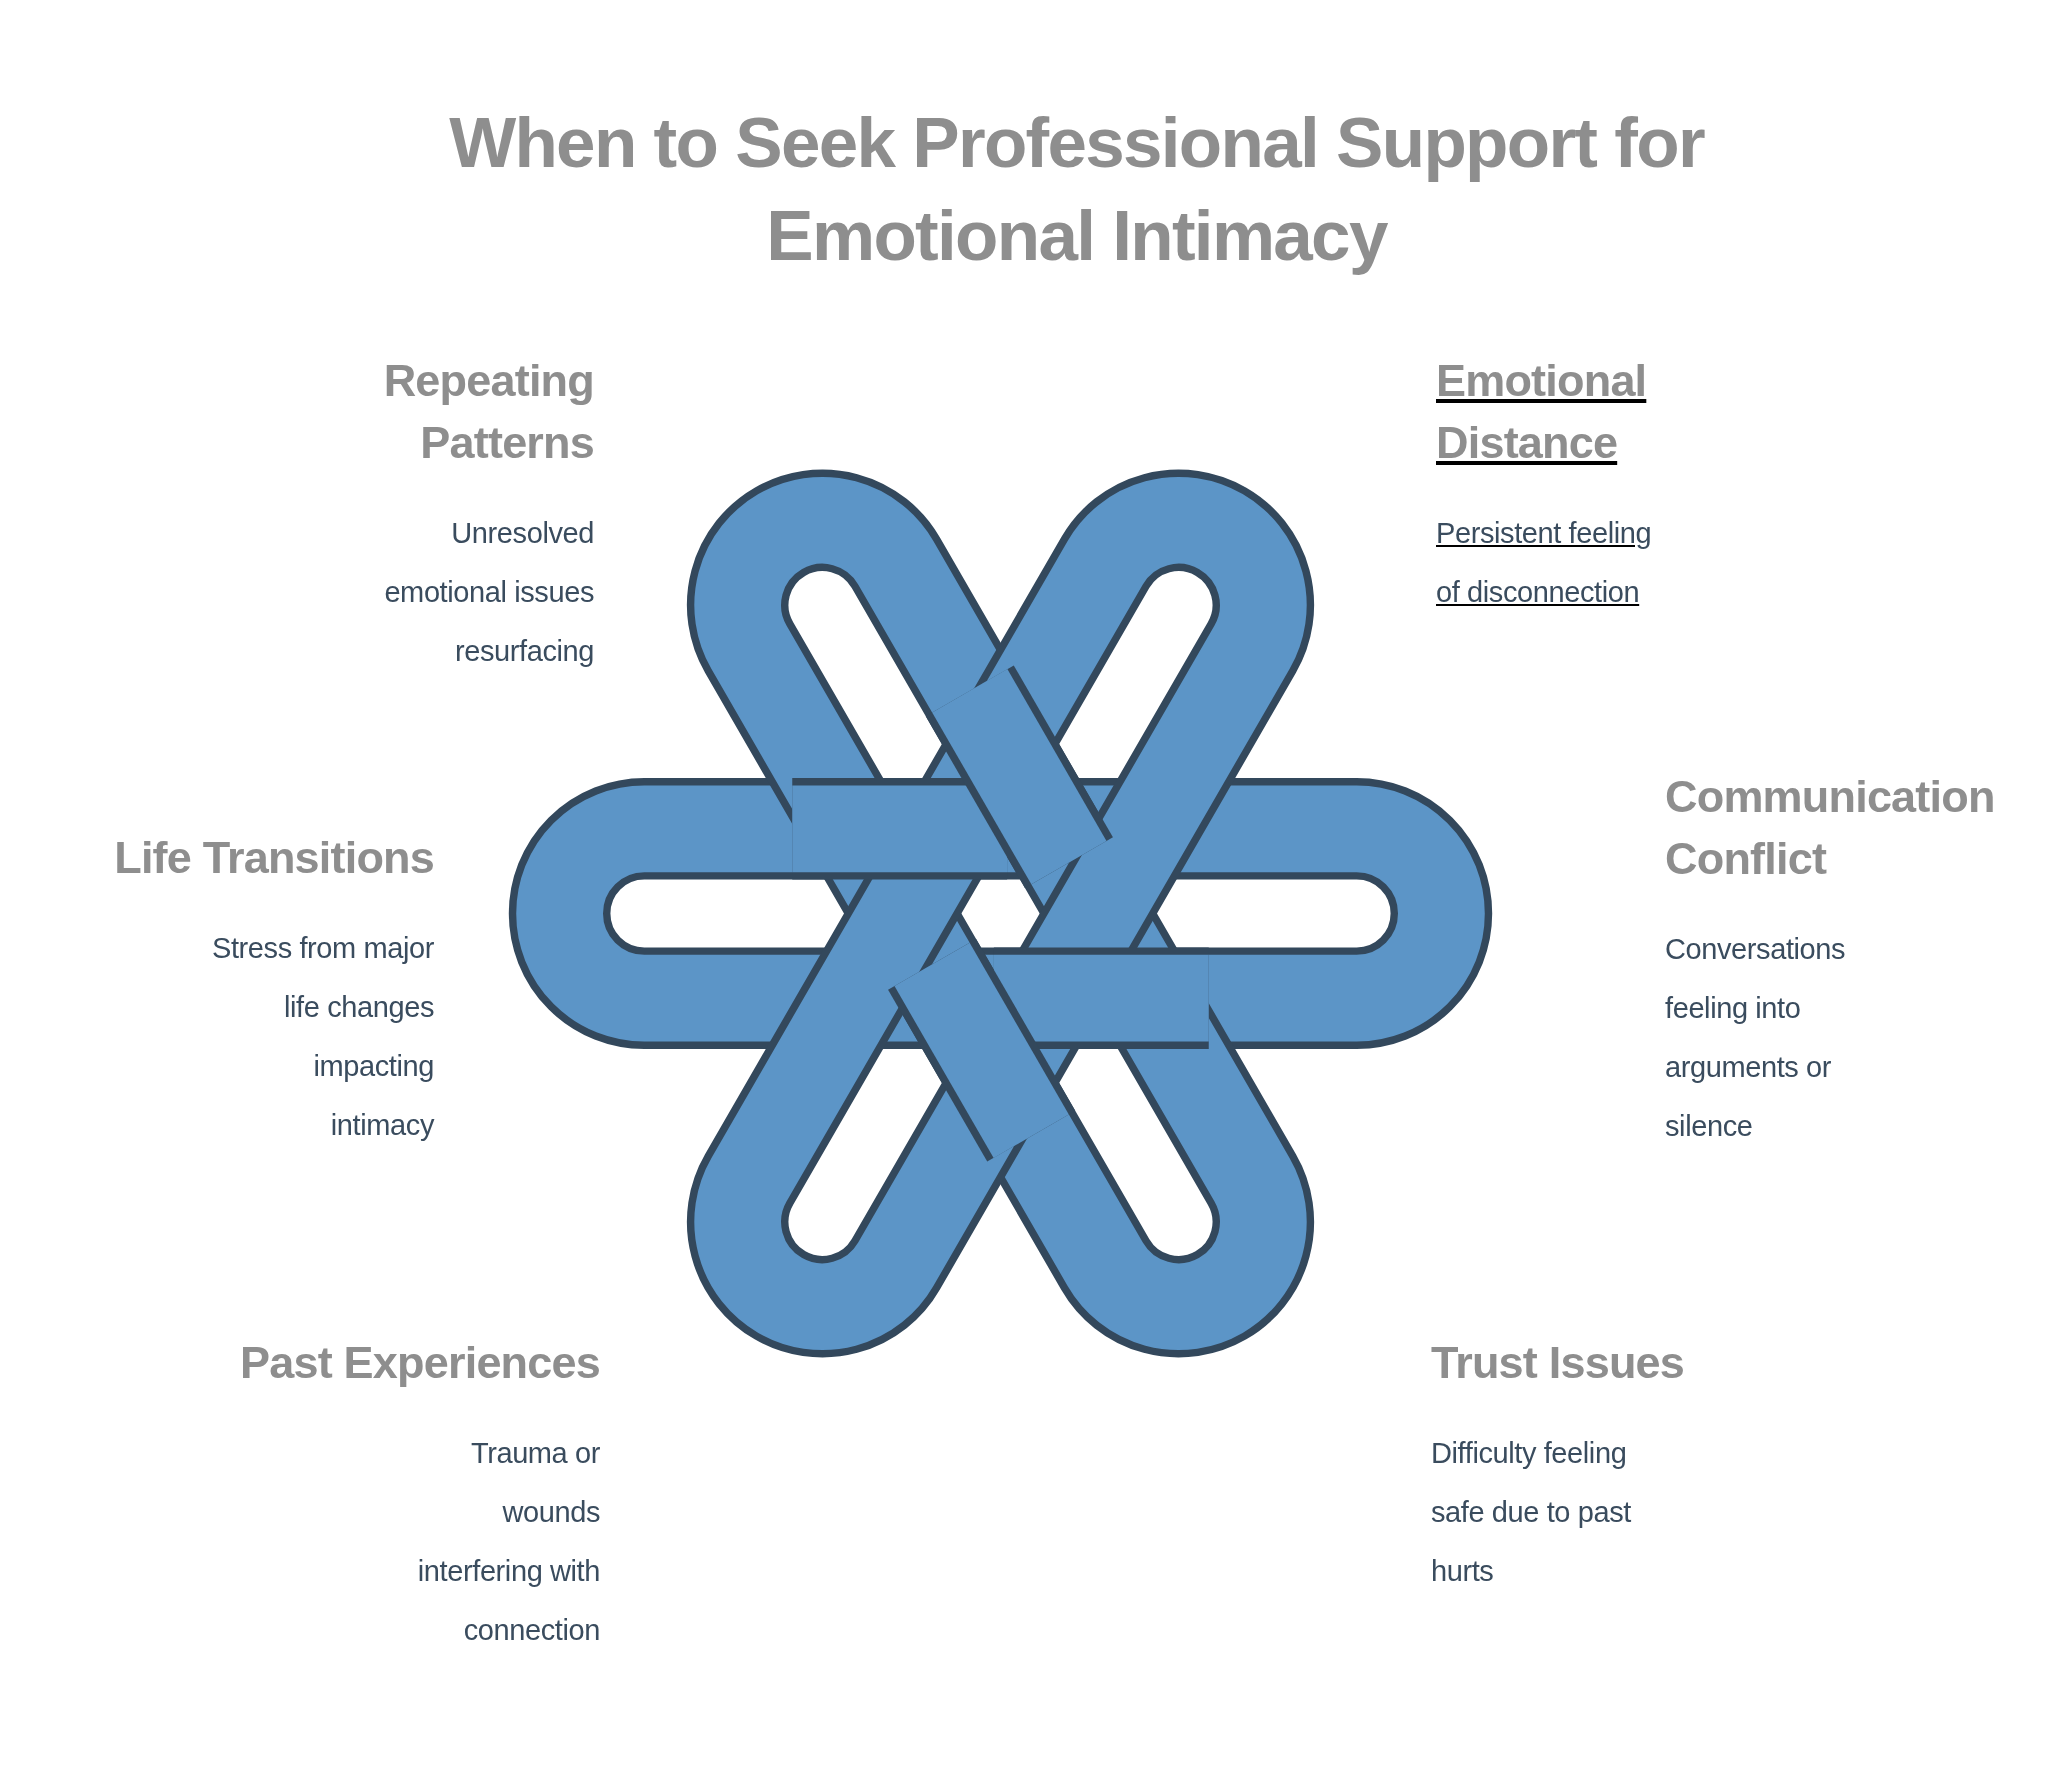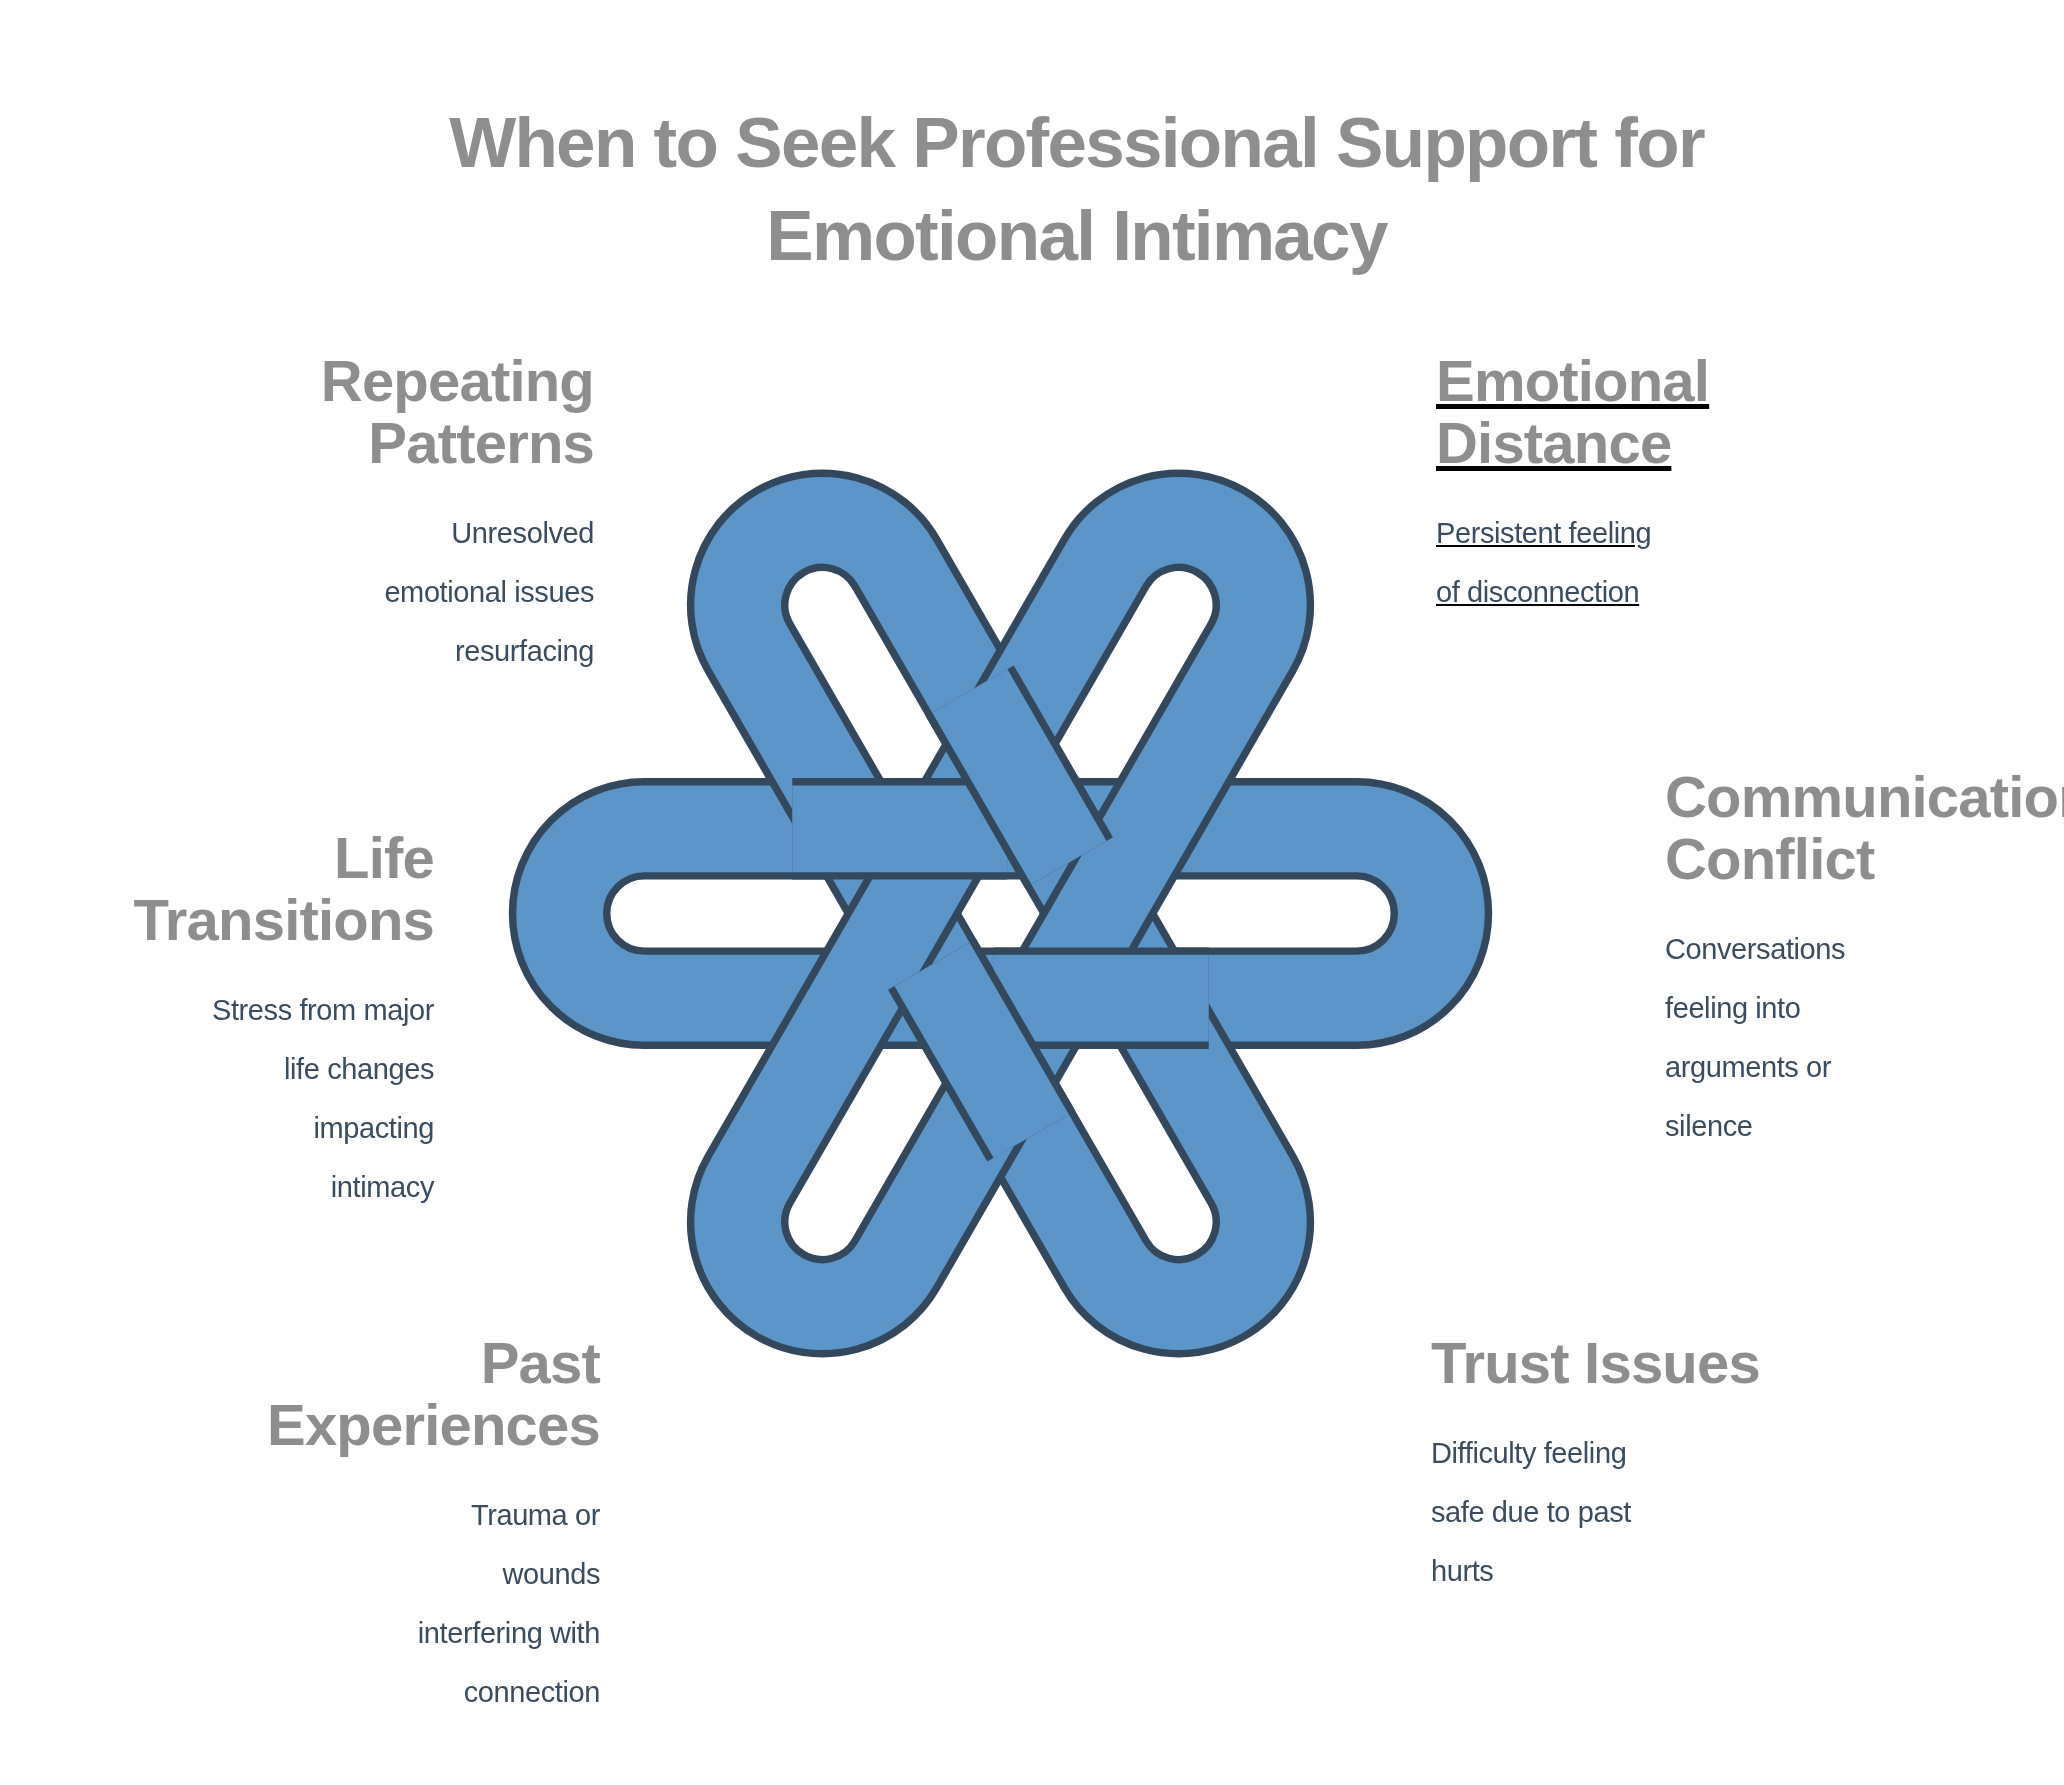--- a/index.html
+++ b/index.html
@@ -18,21 +18,21 @@
     font-size:71px;
     font-weight:bold;
     line-height:93px;
     letter-spacing:-1.7px;
     color:#8E8E8E;
     white-space:pre-line;
     padding-left:44px;
   }
   .section{position:absolute;}
   .section .heading{
-    font-size:58px;
+    font-size:45px;
     font-weight:bold;
     line-height:62px;
     letter-spacing:-0.8px;
     color:#8E8E8E;
     white-space:pre-line;
   }
   .section .body{
     font-size:29px;
     line-height:59px;
     letter-spacing:-0.4px;

